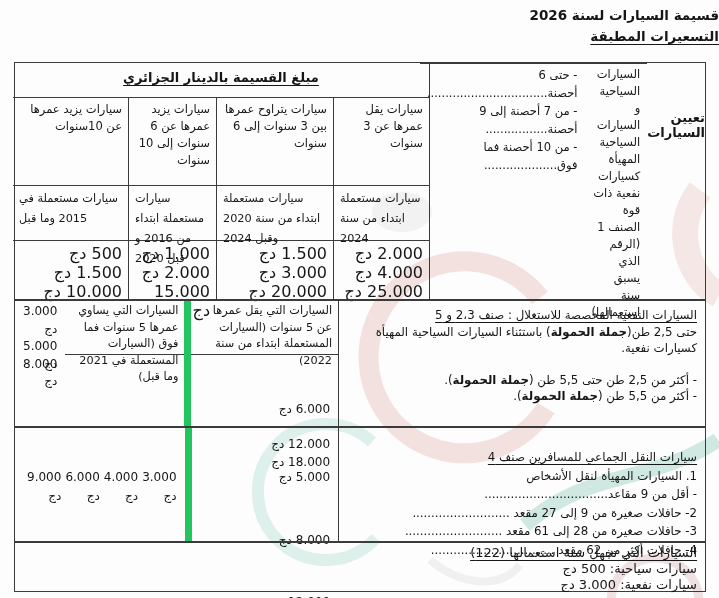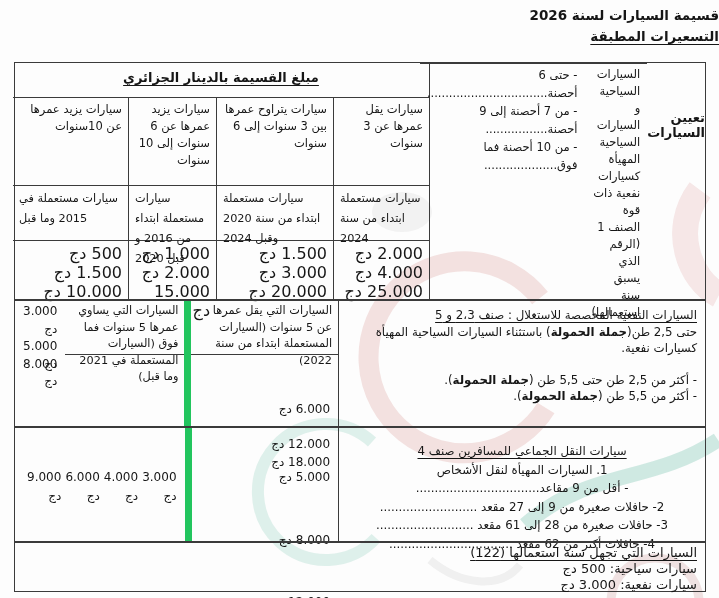--- a/index.html
+++ b/index.html
@@ -46,21 +46,21 @@
   .desig-wide { width:368px; border-left:1px solid #3b3b3b; padding:6px 8px 0; font-size:11.8px; }
   .sec-underline { text-decoration:underline; text-underline-offset:3px; }
   .s2-head { line-height:17px; }
   .s2-line { line-height:16px; }
   .col-new { width:154px; border-left:7px solid #22c55e; display:flex; flex-direction:column;gap:44px; }
   .col-old { width:170px; display:flex; flex-direction:row;justify-content:space-between; }
   .subcol-h { height:54px; border-bottom:1px solid #3b3b3b; padding:2px 6px 0;
               font-size:11.3px; line-height:16.5px; text-align:right; }
   .subcol-vals { flex:1; padding:2px 8px 0; text-align:right; }
   .subcol-vals .slot { height:17.5px; line-height:17.5px; }
-  .s3-desig { padding-top:14px; line-height:18.5px;text-align:center; }
+  .s3-desig { padding-top:20px; line-height:18.5px; }
   .s3-vals { padding:40px 8px 0; text-align:right; line-height:18.5px; }
 
   
   .s4 { height:52px; border-top:2px solid #3b3b3b; padding:2px 8px 0; font-size:13px; line-height:16px; }
 
   b.inline { font-weight:bold; }
 </style>
 </head>
 <body>
 

